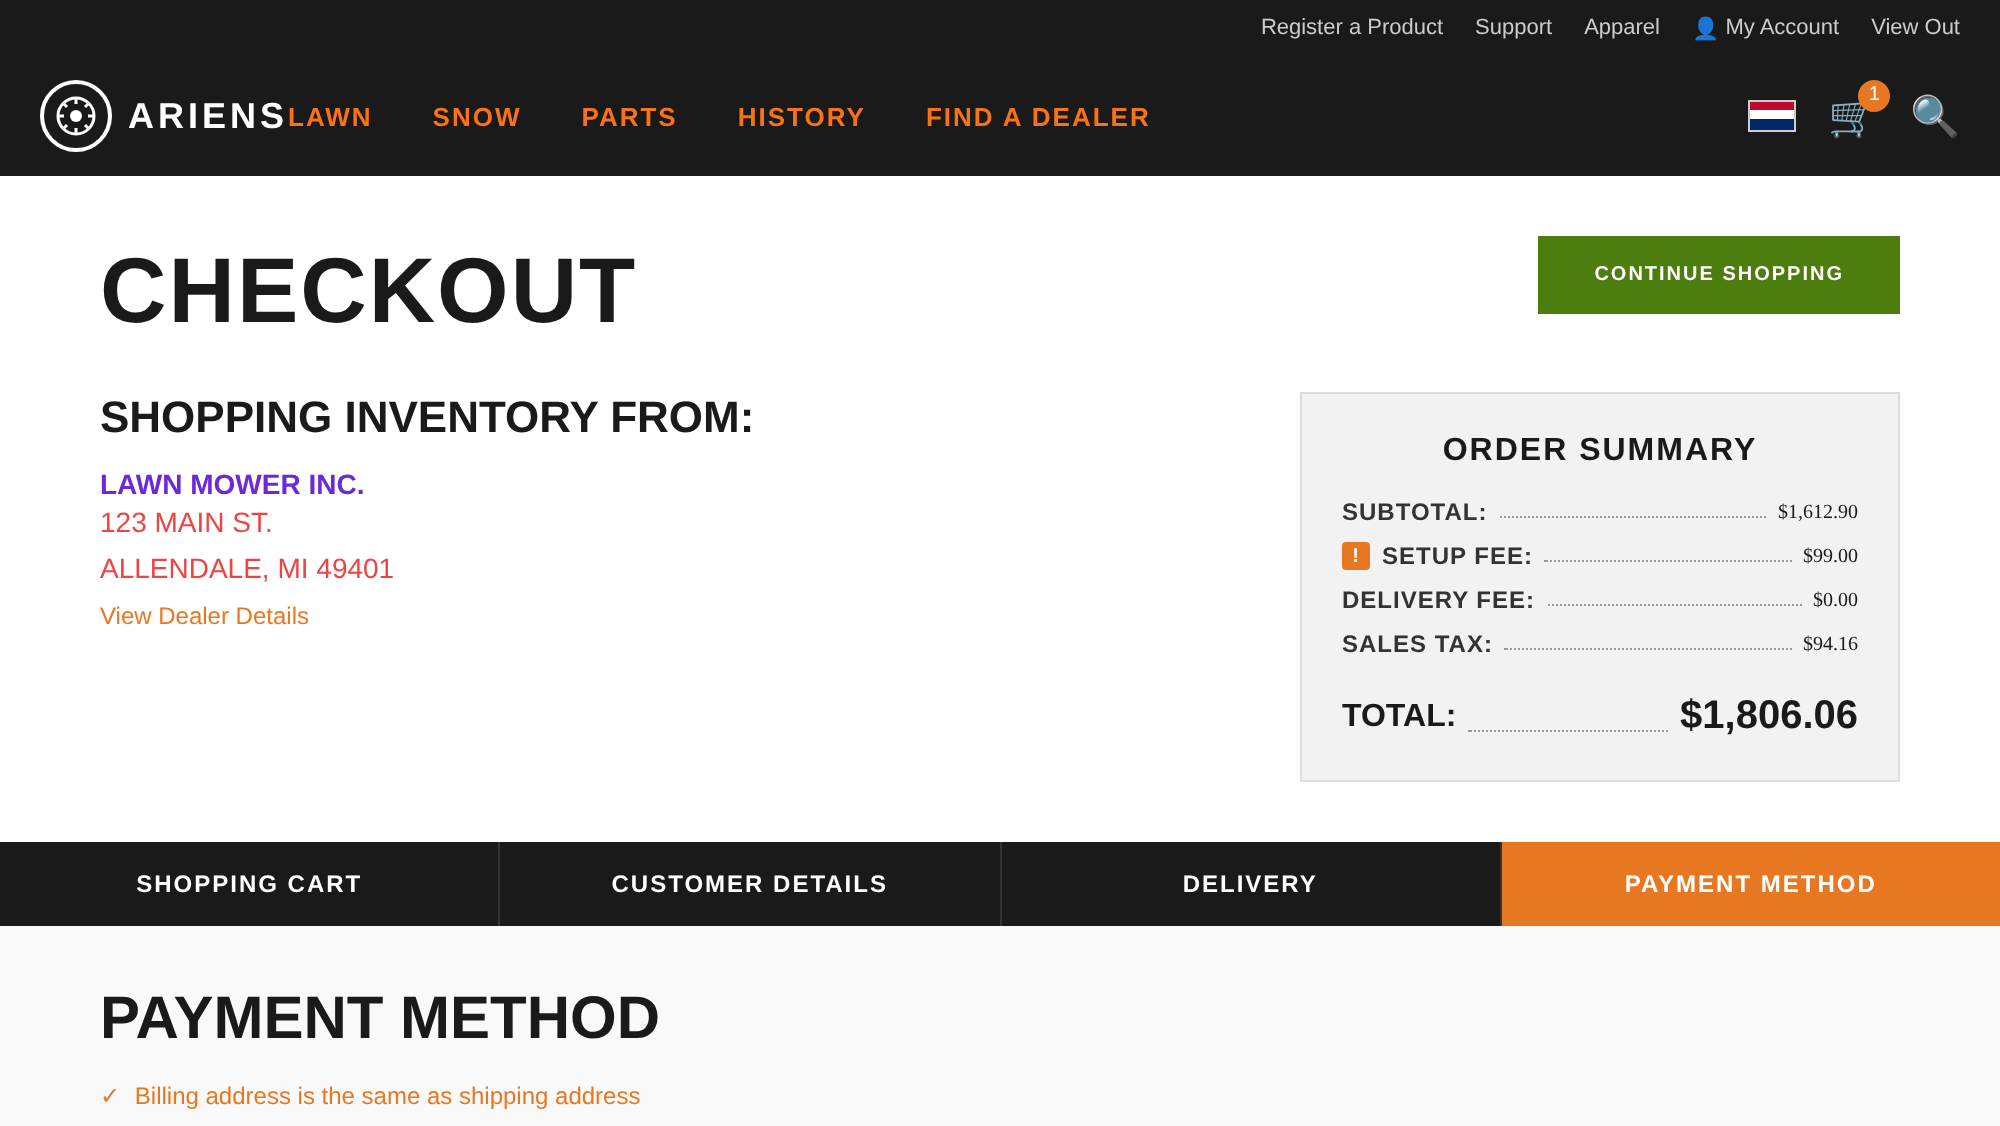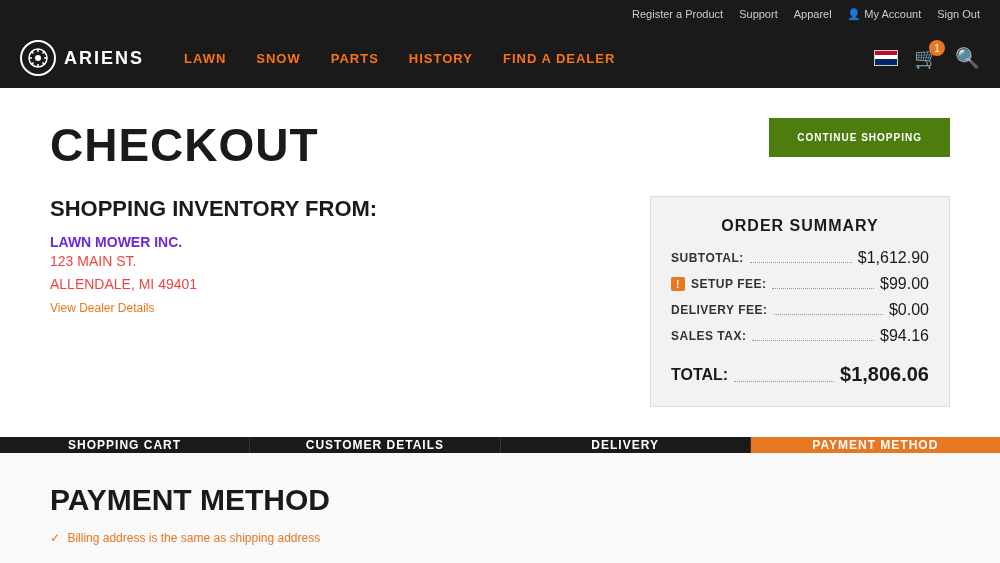--- a/index.html
+++ b/index.html
@@ -29,21 +29,20 @@
       background: #1a1a1a;
       display: flex;
       align-items: center;
       padding: 0 20px;
       height: 60px;
     }
     .logo {
       display: flex;
       align-items: center;
       gap: 8px;
-      margin-right: 40px;
     }
     .logo-icon {
       width: 36px;
       height: 36px;
       border: 2px solid #fff;
       border-radius: 50%;
       display: flex;
       align-items: center;
       justify-content: center;
       color: #fff;
@@ -220,21 +219,22 @@
     .summary-dots {
       flex: 1;
       border-bottom: 1px dotted #999;
       margin: 0 6px;
       height: 1px;
       align-self: flex-end;
       margin-bottom: 4px;
     }
     .summary-value {
       color: #1a1a1a;
-      font-size: 16px;
+      font-size: 10px;
+      font-family: Liberation Serif, serif;
     }
     .summary-total-row {
       display: flex;
       align-items: center;
       justify-content: space-between;
       margin-top: 10px;
       padding-top: 8px;
     }
     .total-label {
       font-size: 16px;
@@ -260,21 +260,21 @@
     .tab-nav {
       display: flex;
       margin-top: 30px;
       margin-left: -50px;
       margin-right: -50px;
       width: calc(100% + 100px);
     }
     .tab-item {
       flex: 1;
       text-align: center;
-      padding: 1px 10px;
+      padding: 14px 10px;
       font-size: 12px;
       font-weight: bold;
       letter-spacing: 1px;
       text-transform: uppercase;
       cursor: pointer;
       background: #1a1a1a;
       color: #fff;
       border-right: 1px solid #333;
     }
     .tab-item:last-child { border-right: none; }
@@ -308,21 +308,21 @@
 <body>
 
 <div class="utility-bar">
   <a>Register a Product</a>
   <a>Support</a>
   <a>Apparel</a>
   <span class="account-icon">
     <span>👤</span>
     <span>My Account</span>
   </span>
-  <a>Sign Out</a>
+  <a>View Out</a>
 </div>
 
 <nav class="main-nav">
   <div class="logo">
     <div class="logo-icon">
       <svg width="22" height="22" viewBox="0 0 22 22" fill="none">
         <circle cx="11" cy="11" r="9" stroke="white" stroke-width="1.5" fill="none"></circle>
         <circle cx="11" cy="11" r="3" fill="white"></circle>
         <line x1="11" y1="2" x2="11" y2="5" stroke="white" stroke-width="1.5"></line>
         <line x1="11" y1="17" x2="11" y2="20" stroke="white" stroke-width="1.5"></line>

